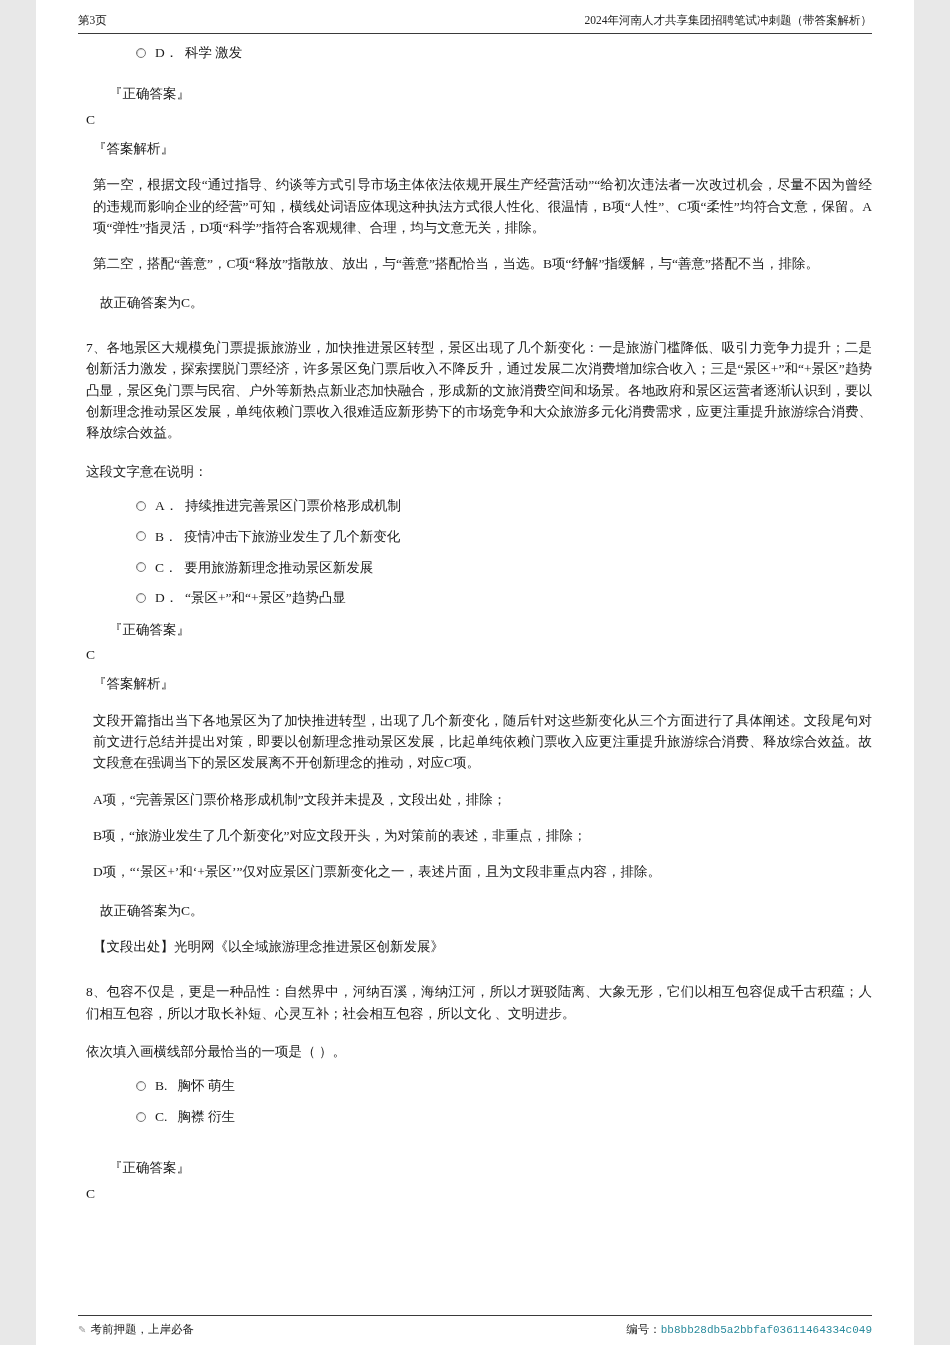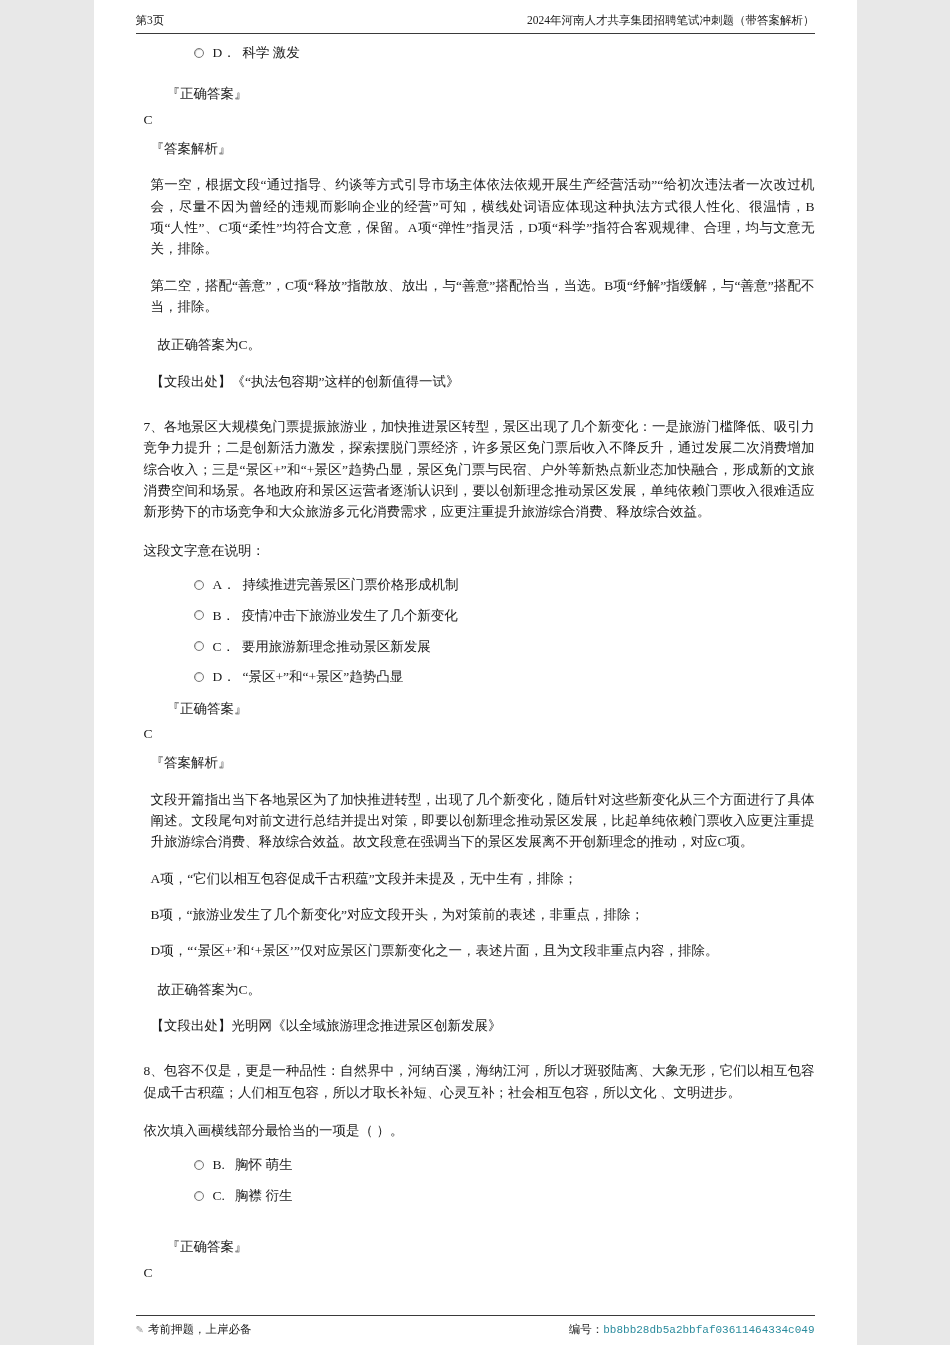--- a/index.html
+++ b/index.html
@@ -1,19 +1,19 @@
 <!DOCTYPE html>
 <html><head>
 <meta charset="utf-8">
 <style>
   * { box-sizing: border-box; }
   html, body { margin: 0; padding: 0; background: #e8e8e8; }
   .page {
     position: relative;
-    width: 763px;
+    width: 878px;
     height: 1345px;
     margin: 0 auto;
     background: #ffffff;
     font-family: "Liberation Serif", "DejaVu Serif", serif;
     color: #1a1a1a;
     overflow: hidden;
   }
   
   .page-header {
     position: absolute;
@@ -106,21 +106,20 @@
       </div>
     </div>
 
     <div class="answer-label">『正确答案』</div>
     <div class="answer-letter">C</div>
     <div class="analysis-label">『答案解析』</div>
 
     <p class="para">第一空，根据文段“通过指导、约谈等方式引导市场主体依法依规开展生产经营活动”“给初次违法者一次改过机会，尽量不因为曾经的违规而影响企业的经营”可知，横线处词语应体现这种执法方式很人性化、很温情，B项“人性”、C项“柔性”均符合文意，保留。A项“弹性”指灵活，D项“科学”指符合客观规律、合理，均与文意无关，排除。</p>
     <p class="para">第二空，搭配“善意”，C项“释放”指散放、放出，与“善意”搭配恰当，当选。B项“纾解”指缓解，与“善意”搭配不当，排除。</p>
     <div class="conclusion">故正确答案为C。</div>
-    <div class="source">【文段出处】《“执法包容期”这样的创新值得一试》</div>
 
     <p class="para stem gap-lg">7、各地景区大规模免门票提振旅游业，加快推进景区转型，景区出现了几个新变化：一是旅游门槛降低、吸引力竞争力提升；二是创新活力激发，探索摆脱门票经济，许多景区免门票后收入不降反升，通过发展二次消费增加综合收入；三是“景区+”和“+景区”趋势凸显，景区免门票与民宿、户外等新热点新业态加快融合，形成新的文旅消费空间和场景。各地政府和景区运营者逐渐认识到，要以创新理念推动景区发展，单纯依赖门票收入很难适应新形势下的市场竞争和大众旅游多元化消费需求，应更注重提升旅游综合消费、释放综合效益。</p>
     <div class="prompt">这段文字意在说明：</div>
 
     <div class="options">
       <div class="option">
         <span class="radio"></span>
         <span class="option-text">A．  持续推进完善景区门票价格形成机制</span>
       </div>
       <div class="option">
@@ -135,21 +134,21 @@
         <span class="radio"></span>
         <span class="option-text">D．  “景区+”和“+景区”趋势凸显</span>
       </div>
     </div>
 
     <div class="answer-label" style="margin-top:10px">『正确答案』</div>
     <div class="answer-letter">C</div>
     <div class="analysis-label">『答案解析』</div>
 
     <p class="para">文段开篇指出当下各地景区为了加快推进转型，出现了几个新变化，随后针对这些新变化从三个方面进行了具体阐述。文段尾句对前文进行总结并提出对策，即要以创新理念推动景区发展，比起单纯依赖门票收入应更注重提升旅游综合消费、释放综合效益。故文段意在强调当下的景区发展离不开创新理念的推动，对应C项。</p>
-    <p class="para">A项，“它们以相互包容促成千古积蕴”文段并未提及，无中生有，排除；</p>
+    <p class="para">A项，“完善景区门票价格形成机制”文段并未提及，文段出处，排除；</p>
     <p class="para">B项，“旅游业发生了几个新变化”对应文段开头，为对策前的表述，非重点，排除；</p>
     <p class="para">D项，“‘景区+’和‘+景区’”仅对应景区门票新变化之一，表述片面，且为文段非重点内容，排除。</p>
     <div class="conclusion">故正确答案为C。</div>
     <div class="source">【文段出处】光明网《以全域旅游理念推进景区创新发展》</div>
 
     <p class="para stem gap-lg">8、包容不仅是，更是一种品性：自然界中，河纳百溪，海纳江河，所以才斑驳陆离、大象无形，它们以相互包容促成千古积蕴；人们相互包容，所以才取长补短、心灵互补；社会相互包容，所以文化 、文明进步。</p>
     <div class="prompt">依次填入画横线部分最恰当的一项是（ ）。</div>
 
     <div class="options">
       <div class="option">

